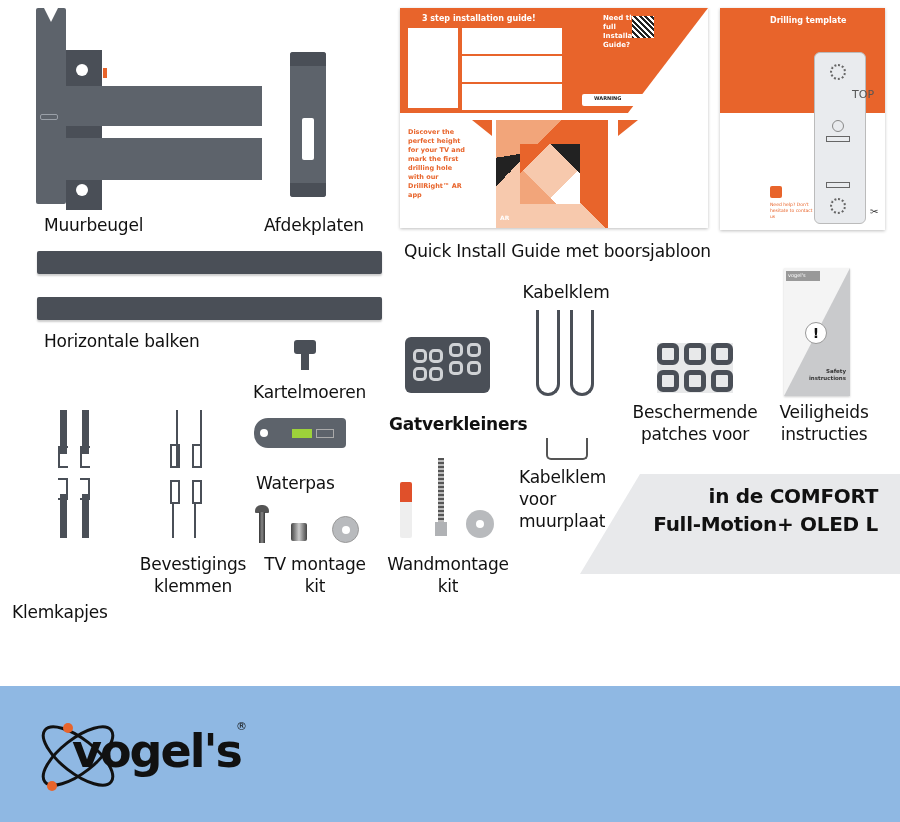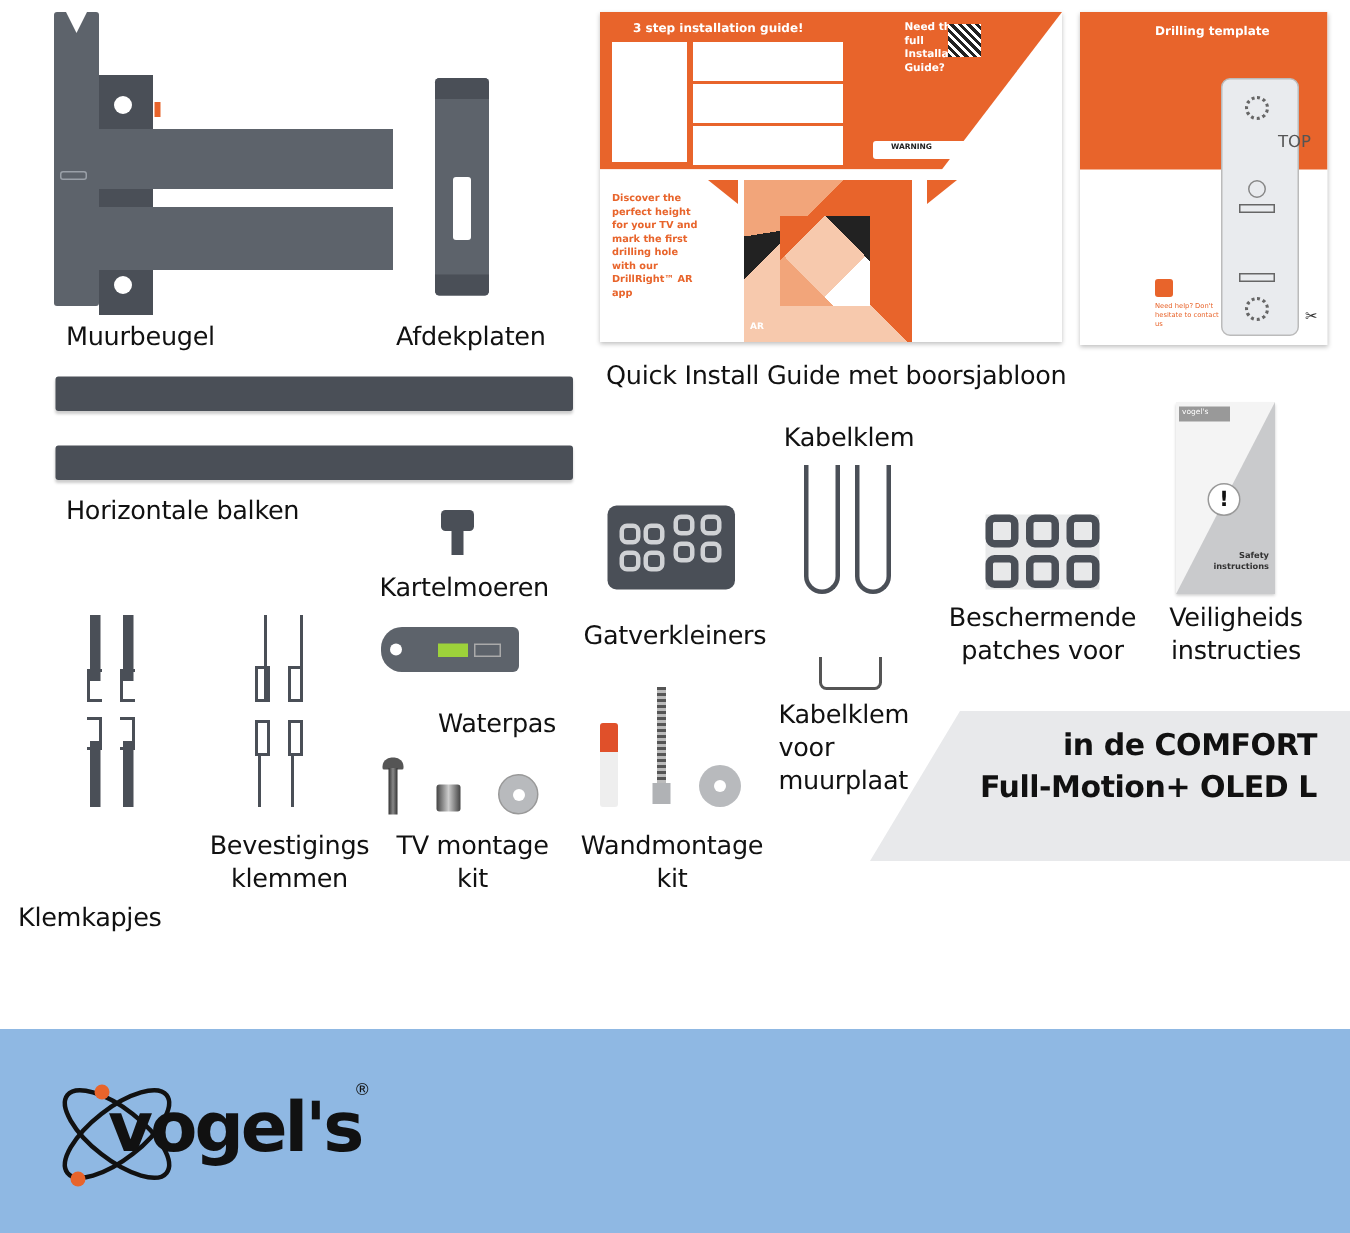--- a/index.html
+++ b/index.html
@@ -99,21 +99,21 @@
 <div class="abs" style="left:405px;top:337px;width:85px;height:56px;background:#4a4f57;border-radius:6px;">
   <div class="abs" style="left:8px;top:12px;width:14px;height:14px;border:3px solid #d0d2d5;border-radius:5px;"></div>
   <div class="abs" style="left:24px;top:12px;width:14px;height:14px;border:3px solid #d0d2d5;border-radius:5px;"></div>
   <div class="abs" style="left:8px;top:30px;width:14px;height:14px;border:3px solid #d0d2d5;border-radius:5px;"></div>
   <div class="abs" style="left:24px;top:30px;width:14px;height:14px;border:3px solid #d0d2d5;border-radius:5px;"></div>
   <div class="abs" style="left:44px;top:6px;width:14px;height:14px;border:3px solid #d0d2d5;border-radius:5px;"></div>
   <div class="abs" style="left:62px;top:6px;width:14px;height:14px;border:3px solid #d0d2d5;border-radius:5px;"></div>
   <div class="abs" style="left:44px;top:24px;width:14px;height:14px;border:3px solid #d0d2d5;border-radius:5px;"></div>
   <div class="abs" style="left:62px;top:24px;width:14px;height:14px;border:3px solid #d0d2d5;border-radius:5px;"></div>
 </div>
-<div class="label left" style="left:389px;top:413px;">Gatverkleiners</div>
+<div class="label left" style="left:389px;top:413px;font-weight:bold;">Gatverkleiners</div>
 
 <div class="abs" style="left:657px;top:343px;width:76px;height:50px;background:#e8e9ea;">
   <div class="abs" style="left:0;top:0;width:22px;height:22px;border:5px solid #4a4f57;border-radius:6px;"></div>
   <div class="abs" style="left:27px;top:0;width:22px;height:22px;border:5px solid #4a4f57;border-radius:6px;"></div>
   <div class="abs" style="left:54px;top:0;width:22px;height:22px;border:5px solid #4a4f57;border-radius:6px;"></div>
   <div class="abs" style="left:0;top:27px;width:22px;height:22px;border:5px solid #4a4f57;border-radius:6px;"></div>
   <div class="abs" style="left:27px;top:27px;width:22px;height:22px;border:5px solid #4a4f57;border-radius:6px;"></div>
   <div class="abs" style="left:54px;top:27px;width:22px;height:22px;border:5px solid #4a4f57;border-radius:6px;"></div>
 </div>
 <div class="label" style="left:625px;top:401px;width:140px;">
@@ -130,21 +130,21 @@
 <div class="label" style="left:764px;top:401px;width:120px;">
   <div>Veiligheids</div>
   <div>instructies</div>
 </div>
 
 <div class="abs" style="left:254px;top:418px;width:92px;height:30px;background:#5d636b;border-radius:14px 4px 4px 14px;">
   <div class="abs" style="left:6px;top:11px;width:8px;height:8px;border-radius:50%;background:#fff;"></div>
   <div class="abs" style="left:38px;top:11px;width:20px;height:9px;background:#9dd23a;"></div>
   <div class="abs" style="left:62px;top:11px;width:18px;height:9px;border:1px solid #aaa;"></div>
 </div>
-<div class="label left" style="left:292px;top:472px;text-align:center;">Waterpas</div>
+<div class="label left" style="left:256px;top:472px;text-align:center;">Waterpas</div>
 
 <div class="abs" style="left:546px;top:438px;width:42px;height:22px;border:2px solid #555;border-top:none;border-radius:0 0 5px 5px;"></div>
 <div class="label left" style="left:519px;top:466px;line-height:22px;">
   <div>Kabelklem</div>
   <div>voor</div>
   <div>muurplaat</div>
 </div>
 
 <div class="banner"></div>
 <div class="banner-text">

